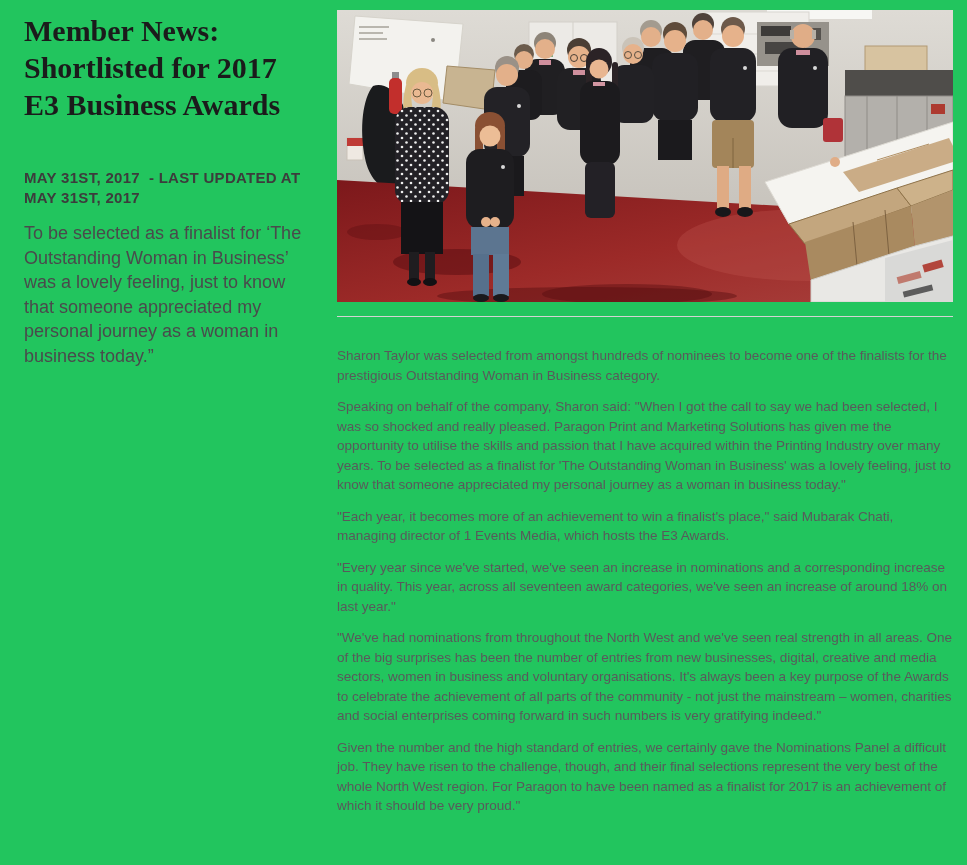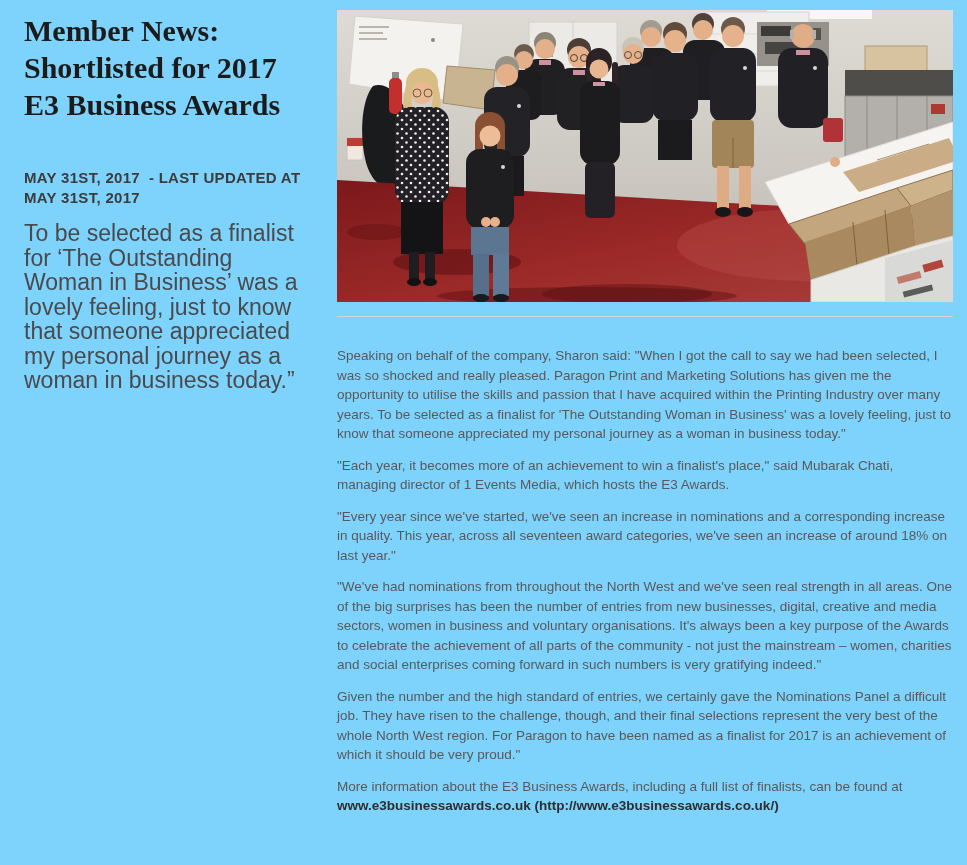--- a/index.html
+++ b/index.html
@@ -1,29 +1,29 @@
 <!DOCTYPE html>
 <html><head>
 <meta charset="utf-8">
 <style>
   html, body { margin:0; padding:0; background:#ffffff; }
   .page {
-    position:relative; width:967px; height:865px; background:#7dd3fc;
+    position:relative; width:967px; height:865px; background:#22c55e;
     font-family:"Liberation Sans", sans-serif; overflow:hidden;
   }
   .left-col { position:absolute; left:24px; top:12px; width:290px; }
   .title {
     font-family:"Liberation Serif", serif; font-weight:700;
     color:#1b1b1b; font-size:30px; line-height:37px; margin:0;
   }
   .date {
     margin:45px 0 0; font-size:15px; font-weight:700; color:#3c3c3c;
     line-height:20px; letter-spacing:0.3px; white-space:pre-wrap;
   }
-  .quote { margin:13px 0 0; font-size:23px; color:#4a4a4c; line-height:24.5px; }
+  .quote { margin:13px 0 0; font-size:18px; color:#4a4a4c; line-height:24.5px; }
   .right-col { position:absolute; left:337px; top:10px; width:616px; }
   .photo { margin:0; width:616px; height:292px; overflow:hidden; line-height:0; }
   .divider { border:none; border-top:1px solid #d4d4d4; margin:14px 0 0; }
   .body { margin-top:29px; }
   .para { margin:0 0 12px; font-size:13.5px; line-height:19.5px; color:#59595b; }
   .more { margin-bottom:0; }
   .link { font-weight:700; color:#2e2e30; text-decoration:none; cursor:pointer; }
 </style>
 </head>
 <body>
@@ -238,23 +238,23 @@
           <rect x="586" y="252" width="20" height="8" fill="#b2463c" transform="rotate(-16 596 256)"></rect>
           <rect x="560" y="264" width="24" height="7" fill="#c07a6e" transform="rotate(-15 572 267)"></rect>
           <rect x="566" y="278" width="30" height="6" fill="#5c5c5c" transform="rotate(-14 581 281)"></rect>
         </g>
       </svg>
     </figure>
 
     <hr class="divider">
 
     <div class="body">
+        <p class="para">Sharon Taylor was selected from amongst hundreds of nominees to become one of the finalists for the prestigious Outstanding Woman in Business category.</p>
         <p class="para">Speaking on behalf of the company, Sharon said: "When I got the call to say we had been selected, I was so shocked and really pleased. Paragon Print and Marketing Solutions has given me the opportunity to utilise the skills and passion that I have acquired within the Printing Industry over many years. To be selected as a finalist for 'The Outstanding Woman in Business' was a lovely feeling, just to know that someone appreciated my personal journey as a woman in business today."</p>
         <p class="para">"Each year, it becomes more of an achievement to win a finalist's place," said Mubarak Chati, managing director of 1 Events Media, which hosts the E3 Awards.</p>
         <p class="para">"Every year since we've started, we've seen an increase in nominations and a corresponding increase in quality. This year, across all seventeen award categories, we've seen an increase of around 18% on last year."</p>
         <p class="para">"We've had nominations from throughout the North West and we've seen real strength in all areas. One of the big surprises has been the number of entries from new businesses, digital, creative and media sectors, women in business and voluntary organisations. It's always been a key purpose of the Awards to celebrate the achievement of all parts of the community - not just the mainstream – women, charities and social enterprises coming forward in such numbers is very gratifying indeed."</p>
         <p class="para">Given the number and the high standard of entries, we certainly gave the Nominations Panel a difficult job. They have risen to the challenge, though, and their final selections represent the very best of the whole North West region. For Paragon to have been named as a finalist for 2017 is an achievement of which it should be very proud."</p>
       </div>
 
-    <p class="para more"><span>More information about the E3 Business Awards, including a full list of finalists, can be found at</span> <a href="#" class="link">www.e3businessawards.co.uk (http://www.e3businessawards.co.uk/)</a></p>
 
   </main>
 </div>
 
 </body></html>

